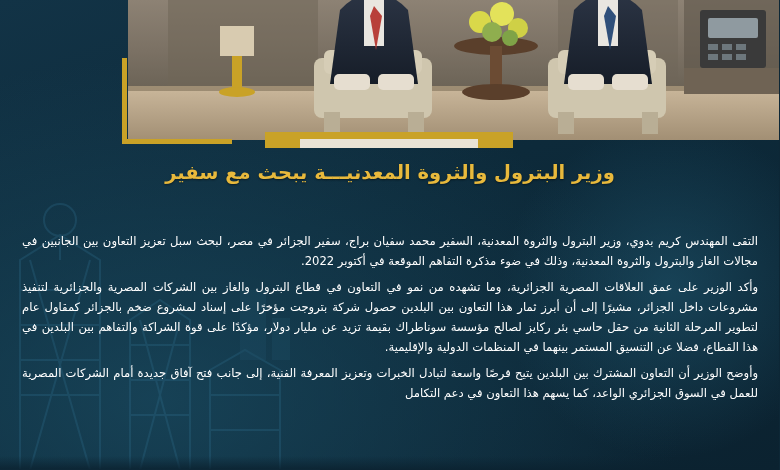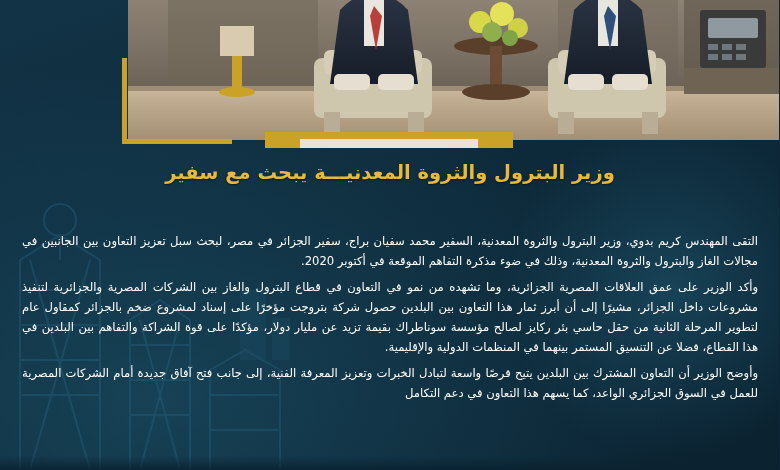--- a/index.html
+++ b/index.html
@@ -255,20 +255,20 @@
   <div class="gold-frame-v"></div>
   <div class="gold-frame-h"></div>
   <div class="gold-tab"></div>
   <div class="gold-tab-notch"></div>
 
   <div class="headline">
     <span class="headline-line">وزير البترول والثروة المعدنيـــة يبحث مع سفير</span>
   </div>
 
   <div class="body-copy">
-    <p>التقى المهندس كريم بدوي، وزير البترول والثروة المعدنية، السفير  محمد سفيان براج، سفير الجزائر في مصر، لبحث سبل تعزيز التعاون بين الجانبين في مجالات الغاز والبترول والثروة المعدنية، وذلك في ضوء مذكرة التفاهم الموقعة في أكتوبر 2020.</p>
+    <p>التقى المهندس كريم بدوي، وزير البترول والثروة المعدنية، السفير  محمد سفيان براج، سفير الجزائر في مصر، لبحث سبل تعزيز التعاون بين الجانبين في مجالات الغاز والبترول والثروة المعدنية، وذلك في ضوء مذكرة التفاهم الموقعة في أكتوبر 2022.</p>
     <p>وأكد الوزير على عمق العلاقات المصرية الجزائرية، وما تشهده من نمو في التعاون في قطاع البترول والغاز بين الشركات المصرية والجزائرية لتنفيذ مشروعات داخل الجزائر، مشيرًا إلى أن أبرز ثمار هذا التعاون بين البلدين حصول شركة بتروجت مؤخرًا على إسناد لمشروع ضخم بالجزائر كمقاول عام لتطوير المرحلة الثانية من حقل حاسي بئر ركايز لصالح مؤسسة سوناطراك بقيمة تزيد عن مليار دولار، مؤكدًا على قوة الشراكة والتفاهم بين البلدين في هذا القطاع، فضلا عن التنسيق المستمر بينهما في المنظمات الدولية والإقليمية.</p>
     <p>وأوضح الوزير أن التعاون المشترك بين البلدين يتيح فرصًا واسعة لتبادل الخبرات وتعزيز المعرفة الفنية، إلى جانب فتح آفاق جديدة أمام الشركات المصرية للعمل في السوق الجزائري الواعد، كما يسهم هذا التعاون في دعم التكامل</p>
   </div>
 
   <div class="fade-bottom"></div>
 
 </div>
 
 </body></html>

